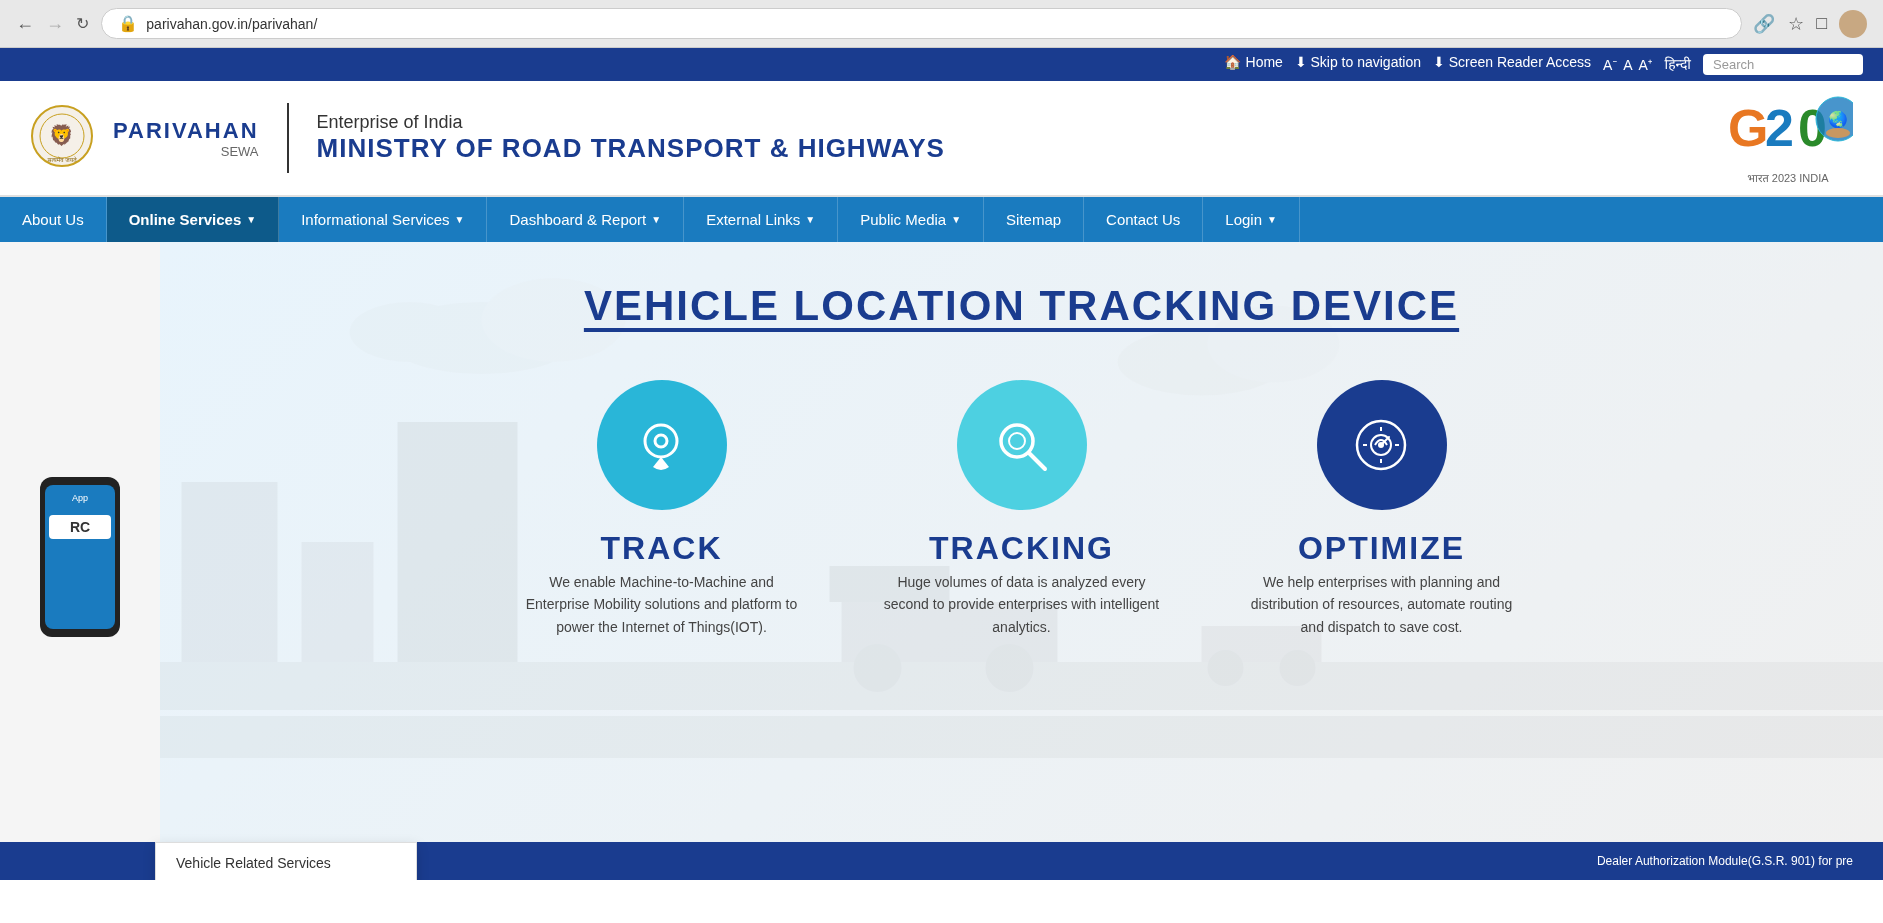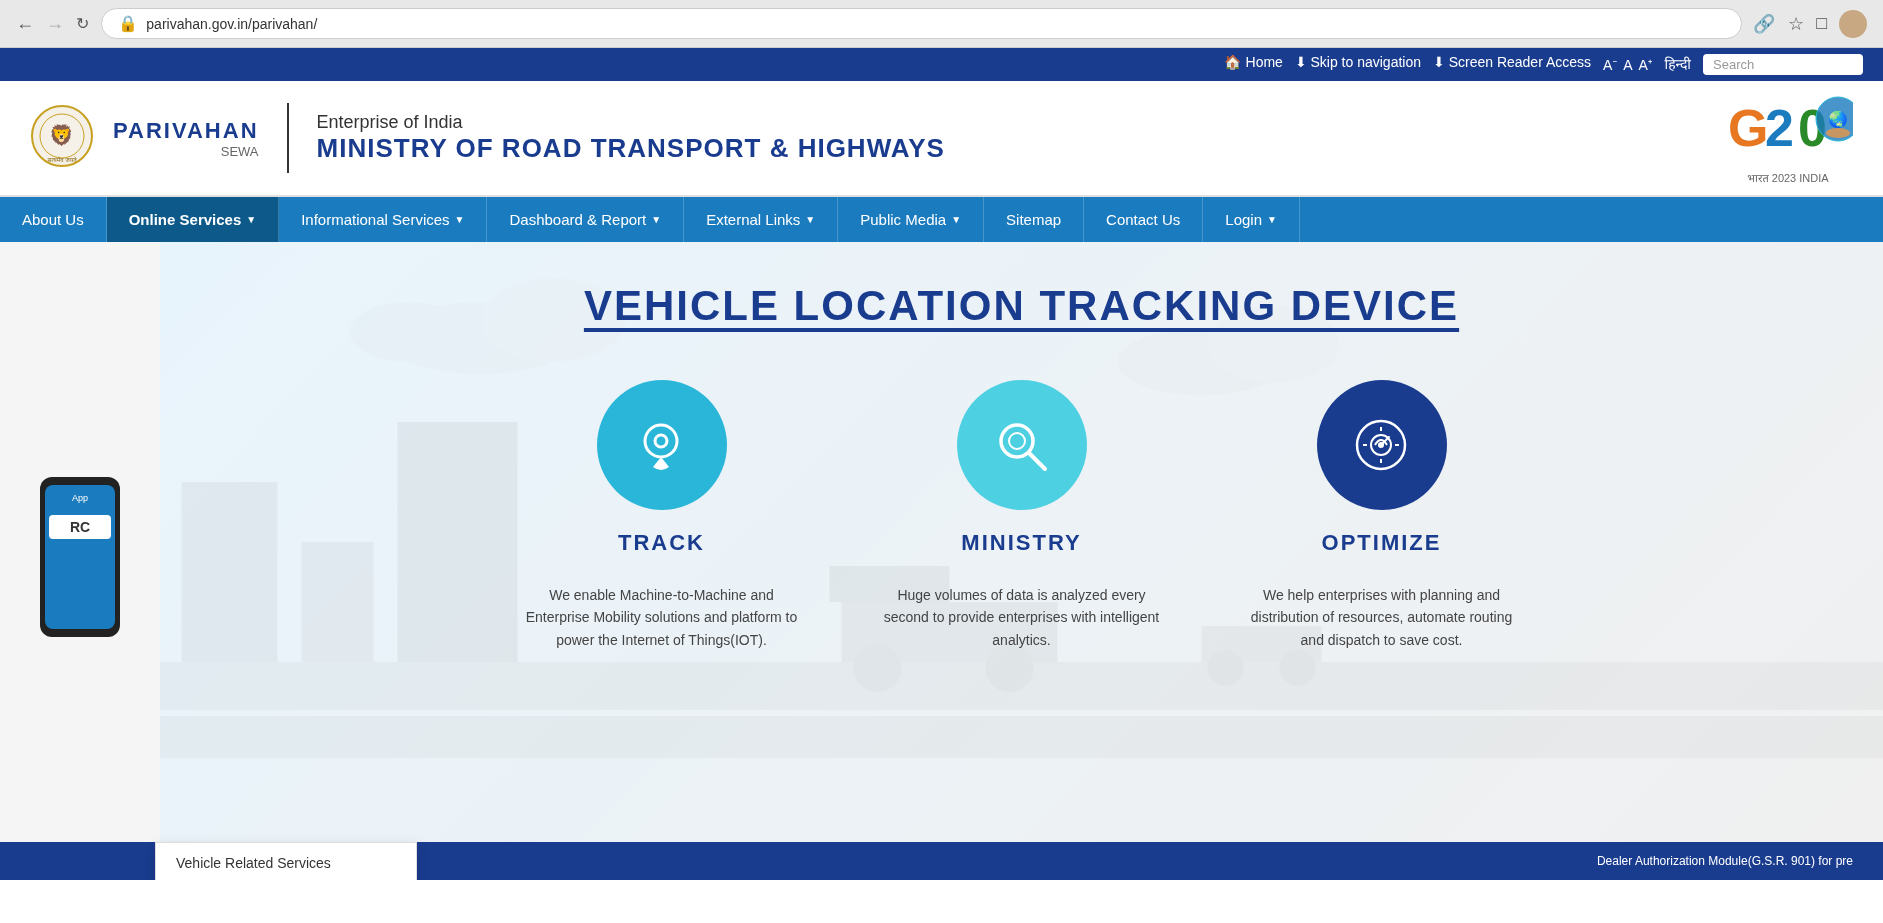--- a/index.html
+++ b/index.html
@@ -166,24 +166,24 @@
       align-items: center;
       justify-content: center;
       margin: 0 auto 20px;
       font-size: 55px;
       color: #fff;
     }
     .icon-circle.cyan { background: #29b6d8; }
     .icon-circle.light-cyan { background: #4dd0e1; }
     .icon-circle.dark-blue { background: #1a3c8f; }
     .hero-card .card-title {
-      font-size: 22px;
+      font-size: 32px;
       font-weight: bold;
       color: #1a3c8f;
-      margin-bottom: 28px;
+      margin-bottom: 4px;
       letter-spacing: 2px;
     }
     .hero-card .card-desc {
       font-size: 14px;
       color: #444;
       line-height: 1.6;
     }
 
     
     .bottom-ticker {
@@ -366,21 +366,21 @@
       </div>
 
       <div class="hero-card">
         <div class="icon-circle light-cyan">
           <svg width="65" height="65" viewBox="0 0 65 65">
             <circle cx="28" cy="28" r="16" fill="none" stroke="white" stroke-width="3.5"></circle>
             <line x1="40" y1="40" x2="56" y2="56" stroke="white" stroke-width="4" stroke-linecap="round"></line>
             <circle cx="28" cy="28" r="8" fill="none" stroke="white" stroke-width="2"></circle>
           </svg>
         </div>
-        <div class="card-title">MINISTRY</div>
+        <div class="card-title">TRACKING</div>
         <div class="card-desc">Huge volumes of data is analyzed every second to provide enterprises with intelligent analytics.</div>
       </div>
 
       <div class="hero-card">
         <div class="icon-circle dark-blue">
           <svg width="65" height="65" viewBox="0 0 65 65">
             <circle cx="32" cy="32" r="24" fill="none" stroke="white" stroke-width="2.5"></circle>
             <path d="M32 14 L32 18" stroke="white" stroke-width="2"></path>
             <path d="M32 46 L32 50" stroke="white" stroke-width="2"></path>
             <path d="M14 32 L18 32" stroke="white" stroke-width="2"></path>

